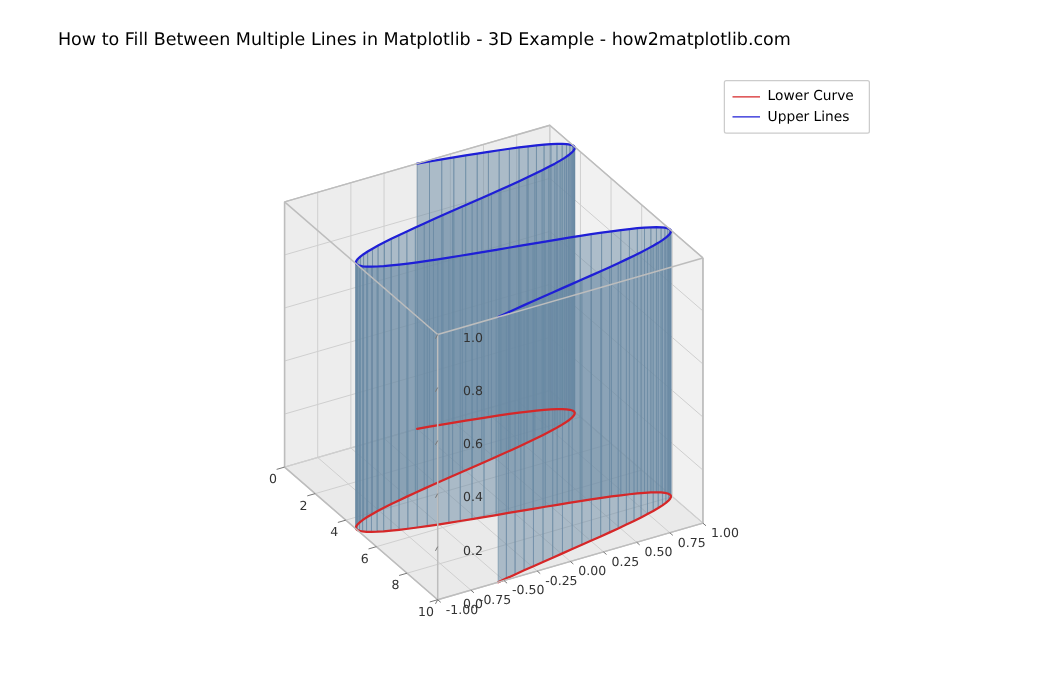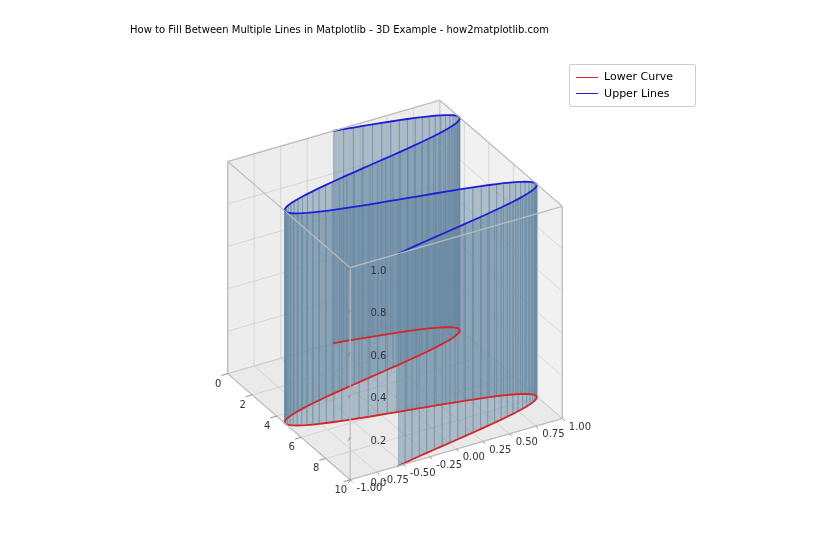--- a/index.html
+++ b/index.html
@@ -15,38 +15,38 @@
     position: relative;
     width: 840px;
     height: 560px;
   }
   .title {
     position: absolute;
     top: 24px;
     left: 0;
     width: 679px;
     text-align: center;
-    font-size: 10px;
+    font-size: 14px;
     color: #000;
   }
   .plot-area {
     position: absolute;
     left: 120px;
     top: 60px;
     width: 580px;
     height: 470px;
   }
   .legend {
     position: absolute;
     right: 4px;
     top: 4px;
     background: #ffffff;
     border: 1px solid #cccccc;
     border-radius: 2px;
-    padding: 4px 22px 4px 6px;
+    padding: 4px 12px 4px 6px;
     font-size: 11px;
     line-height: 1.5;
   }
   .legend-row {
     display: flex;
     align-items: center;
     gap: 6px;
   }
   .legend-swatch {
     width: 22px;

